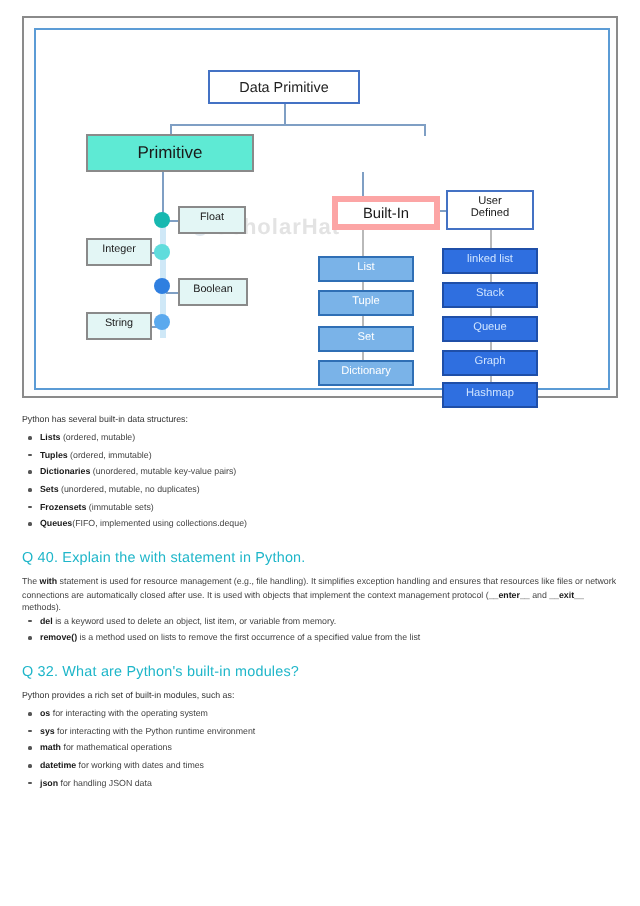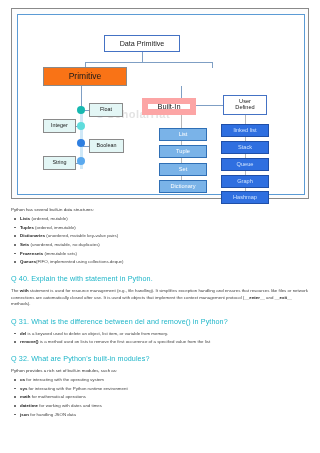--- a/index.html
+++ b/index.html
@@ -40,31 +40,31 @@
     display: flex; align-items: center; justify-content: center;
     text-align: center; line-height: 1.05;
   }
   .n-root {
     left: 86px; top: 20px; width: 76px; height: 17px;
     background: #ffffff; border: 1px solid #4472c4;
     font-size: 7.2px; color: #222;
   }
   .n-prim {
     left: 25px; top: 52px; width: 84px; height: 19px;
-    background: #f97316; border: 1px solid #8a8a8a;
+    background: #5eead4; border: 1px solid #8a8a8a;
     font-size: 8.5px; color: #1a1a1a;
   }
   .n-nonprim {
     left: 152px; top: 52px; width: 84px; height: 19px;
     background: #3fd6d6; border: 1px solid #8a8a8a;
     font-size: 8.5px; color: #0f2b2b;
   }
   .n-builtin {
-    left: 124px; top: 83px; width: 54px; height: 17px;
-    background: #ffffff; border: 6px solid #fca5a5;
+    left: 148px; top: 83px; width: 54px; height: 17px;
+    background: #ffffff; border: 3px solid #fca5a5;
     font-size: 7.4px; color: #1a1a1a;
   }
   .n-userdef {
     left: 205px; top: 80px; width: 44px; height: 20px;
     background: #ffffff; border: 1px solid #4472c4;
     font-size: 5.6px; color: #1a1a1a; flex-direction: column;
   }
 
   .n-leafp {
     background: #e3f6f5; border: 1px solid #8a8a8a;
@@ -207,21 +207,20 @@
       <li><b>Sets</b><span> (unordered, mutable, no duplicates)</span></li>
       <li><b>Frozensets</b><span> (immutable sets)</span></li>
       <li><b>Queues</b><span>(FIFO, implemented using collections.deque)</span></li>
     </ul>
 
     <div class="qhead">Q 40. Explain the with statement in Python.</div>
     <div class="para">
       <span>The </span><b class="mono">with</b><span> statement is used for resource management (e.g., file handling). It simplifies exception handling and ensures that resources like files or network connections are automatically closed after use. It is used with objects that implement the context management protocol (</span><b class="mono">__enter__</b><span> and </span><b class="mono">__exit__</b><span> methods).</span>
     </div>
 
-    <div class="qhead">Q 31. What is the difference between del and remove() in Python?</div>
     <ul>
       <li><b>del</b><span> is a keyword used to delete an object, list item, or variable from memory.</span></li>
       <li><b>remove()</b><span> is a method used on lists to remove the first occurrence of a specified value from the list</span></li>
     </ul>
 
     <div class="qhead">Q 32. What are Python's built-in modules?</div>
     <div class="lede">Python provides a rich set of built-in modules, such as:</div>
     <ul>
       <li><b>os</b><span> for interacting with the operating system</span></li>
       <li><b>sys</b><span> for interacting with the Python runtime environment</span></li>

